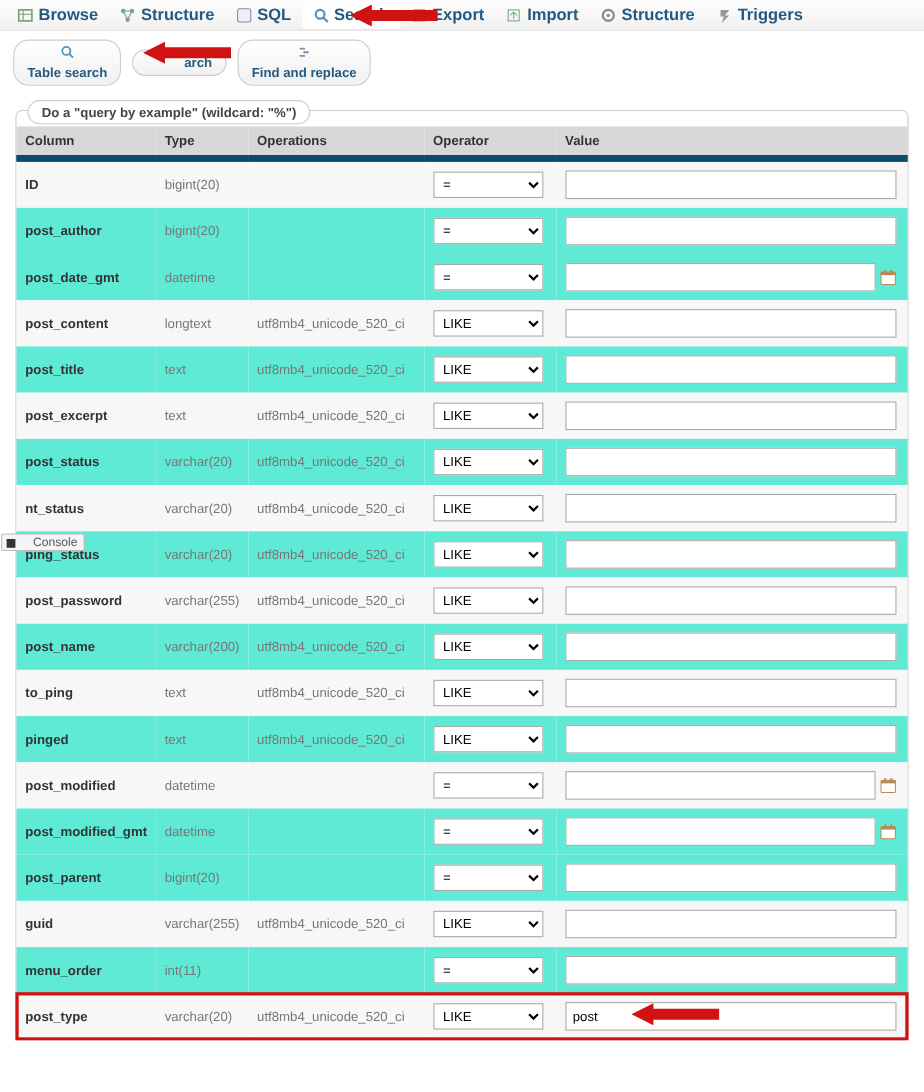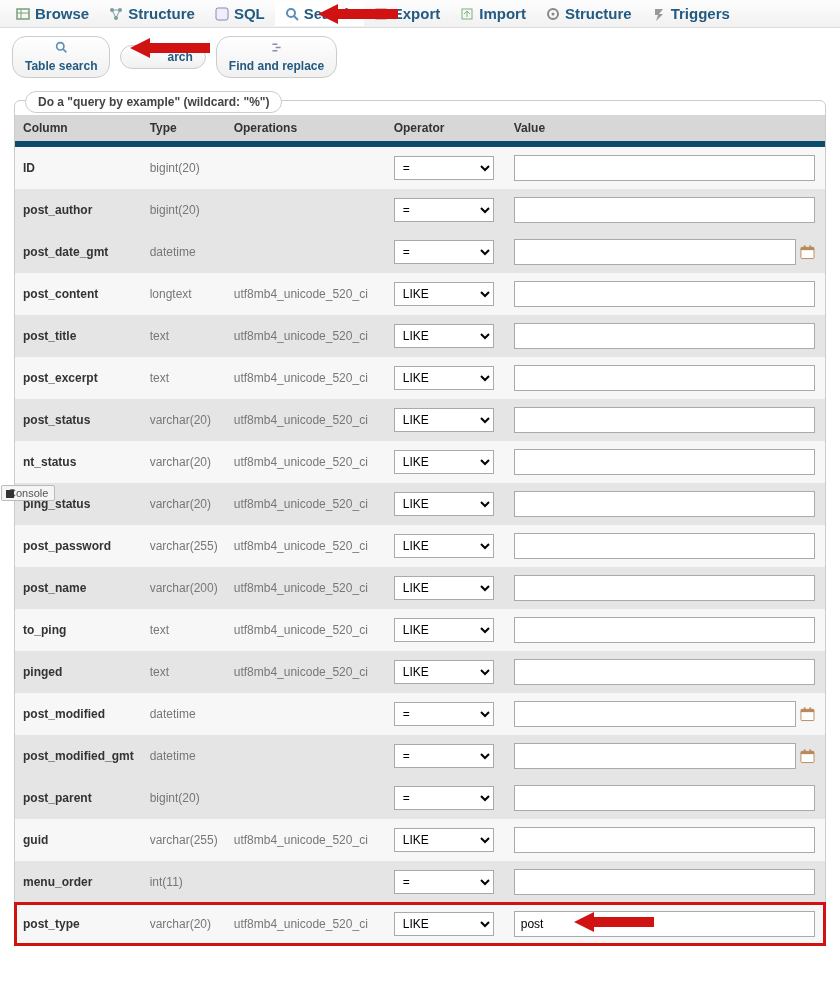--- a/index.html
+++ b/index.html
@@ -96,21 +96,21 @@
     padding: 6px 8px;
     color: #333;
     border-bottom: 6px solid #0c4a6e;
   }
   .tbl tbody tr td {
     padding: 8px 8px;
     font-size: 12px;
     vertical-align: middle;
   }
   .tbl tbody tr.odd  td { background: #f7f7f7; }
-  .tbl tbody tr.even td { background: #e5e5e5; }
+  .tbl tbody tr.even td { background: #5eead4; }
   .colname { font-weight: bold; color: #333; }
   .muted { color: #777; }
   select.op {
     width: 100px;
     height: 24px;
     border: 1px solid #aaa;
     background: #fff;
     font-size: 12px;
     padding: 0 4px;
   }
@@ -137,21 +137,21 @@
     pointer-events: none;
   }
   .arrow svg { display:block; }
   
   .console-badge {
     position: absolute;
     left: 0;
     background: #f5f5f5;
     border: 1px solid #bbb;
     border-radius: 2px;
-    padding: 1px 6px 1px 6px;
+    padding: 1px 6px 1px 28px;
     font-size: 11px;
     color: #555;
     display: flex;
     align-items: center;
     z-index: 2;
   }
   .console-badge::before{
     content:"";
     position:absolute;
     left:4px; top:4px;

